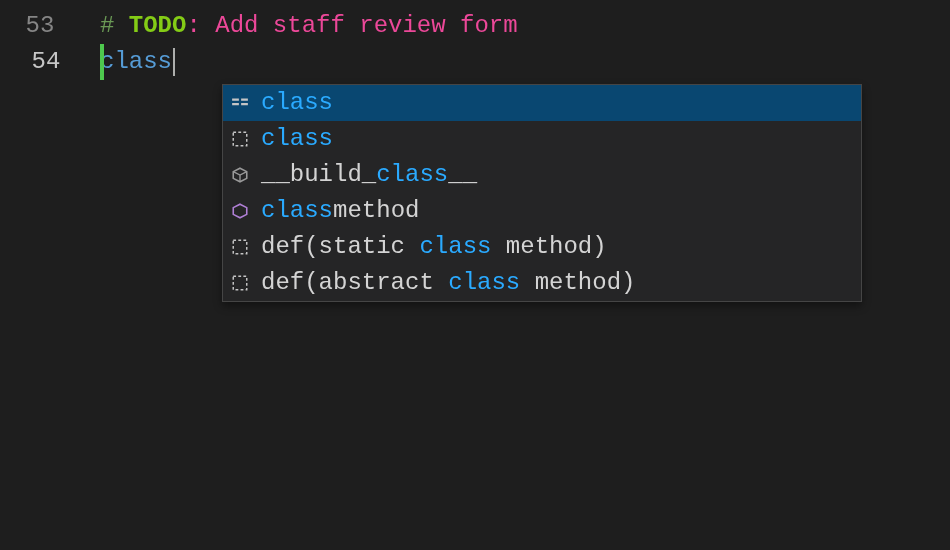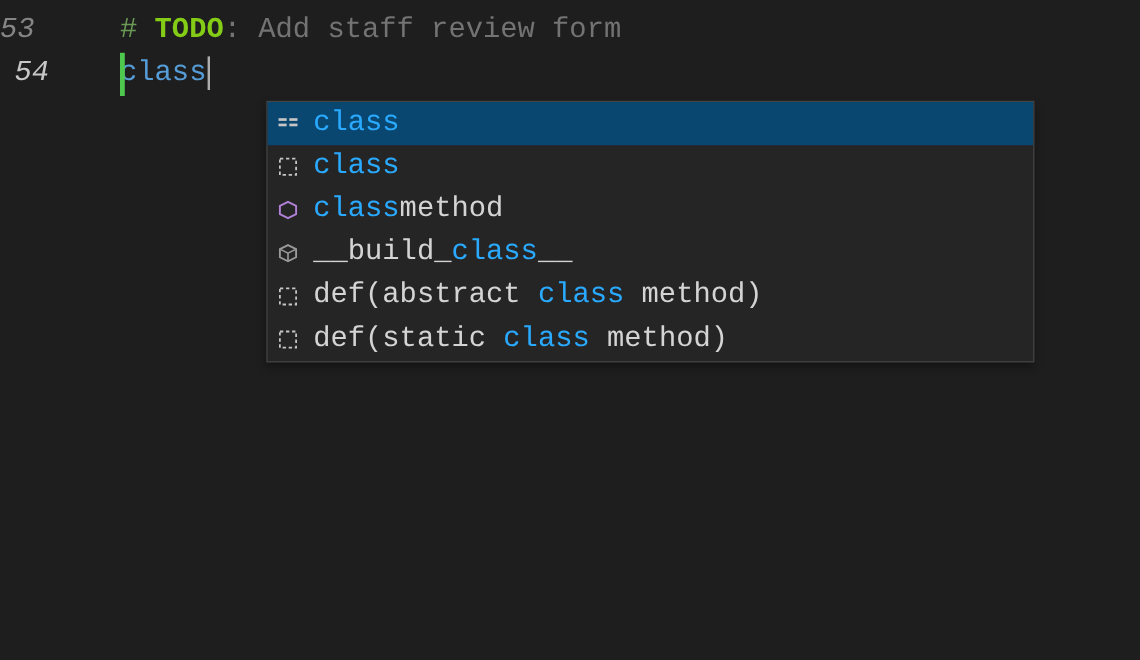--- a/index.html
+++ b/index.html
@@ -12,25 +12,24 @@
     height: 550px;
     overflow: hidden;
     position: relative;
   }
   .editor {
     display: flex;
     padding-top: 8px;
   }
   .gutter {
     width: 100px;
-    text-align: left;
+    text-align: center;
     padding-right: 20px;
     color: #858585;
     user-select: none;
-    font-style: italic;
   }
   .gutter .line-num {
     height: 36px;
     line-height: 36px;
   }
   .gutter .active {
     color: #c6c6c6;
     padding-left: 12px;
   }
   .code {
@@ -46,21 +45,21 @@
   .active-line-marker {
     position: absolute;
     left: 100px;
     top: 44px;
     width: 4px;
     height: 36px;
     background: #4ec94e;
   }
   .comment-hash { color: #6a9955; }
   .todo { color: #84cc16; font-weight: bold; }
-  .comment-rest { color: #737373; }
+  .comment-rest { color: #ec4899; }
   .keyword { color: #569cd6; }
   .cursor {
     display: inline-block;
     width: 2px;
     height: 28px;
     background: #aeafad;
     vertical-align: middle;
     margin-left: 1px;
   }
   .autocomplete {
@@ -130,43 +129,43 @@
       <span class="ac-icon">
         <svg viewBox="0 0 16 16" width="18" height="18">
           <rect x="2" y="2" width="12" height="12" fill="none" stroke="#c5c5c5" stroke-width="1.3" stroke-dasharray="2.5 2"></rect>
         </svg>
       </span>
       <span class="ac-label"><span class="match">class</span></span>
     </div>
     <div class="ac-row">
       <span class="ac-icon">
         <svg viewBox="0 0 16 16" width="18" height="18">
-          <path d="M8 2 L14 5 L14 11 L8 14 L2 11 L2 5 Z" fill="none" stroke="#b180d7" stroke-width="1.4"></path>
-        </svg>
-      </span>
-      <span class="ac-label"><span class="match">class</span><span>method</span></span>
-    </div>
-    <div class="ac-row">
-      <span class="ac-icon">
-        <svg viewBox="0 0 16 16" width="18" height="18">
           <path d="M8 2 L14 5 L14 11 L8 14 L2 11 L2 5 Z" fill="none" stroke="#9a9a9a" stroke-width="1.4"></path>
           <path d="M2 5 L8 8 L14 5 M8 8 L8 14" fill="none" stroke="#9a9a9a" stroke-width="1.2"></path>
         </svg>
       </span>
       <span class="ac-label"><span>__build_</span><span class="match">class</span><span>__</span></span>
     </div>
     <div class="ac-row">
       <span class="ac-icon">
         <svg viewBox="0 0 16 16" width="18" height="18">
-          <rect x="2" y="2" width="12" height="12" fill="none" stroke="#c5c5c5" stroke-width="1.3" stroke-dasharray="2.5 2"></rect>
+          <path d="M8 2 L14 5 L14 11 L8 14 L2 11 L2 5 Z" fill="none" stroke="#b180d7" stroke-width="1.4"></path>
         </svg>
       </span>
-      <span class="ac-label"><span>def(abstract </span><span class="match">class</span><span> method)</span></span>
+      <span class="ac-label"><span class="match">class</span><span>method</span></span>
     </div>
     <div class="ac-row">
       <span class="ac-icon">
         <svg viewBox="0 0 16 16" width="18" height="18">
           <rect x="2" y="2" width="12" height="12" fill="none" stroke="#c5c5c5" stroke-width="1.3" stroke-dasharray="2.5 2"></rect>
         </svg>
       </span>
       <span class="ac-label"><span>def(static </span><span class="match">class</span><span> method)</span></span>
     </div>
+    <div class="ac-row">
+      <span class="ac-icon">
+        <svg viewBox="0 0 16 16" width="18" height="18">
+          <rect x="2" y="2" width="12" height="12" fill="none" stroke="#c5c5c5" stroke-width="1.3" stroke-dasharray="2.5 2"></rect>
+        </svg>
+      </span>
+      <span class="ac-label"><span>def(abstract </span><span class="match">class</span><span> method)</span></span>
+    </div>
   </div>
 
 </body></html>

